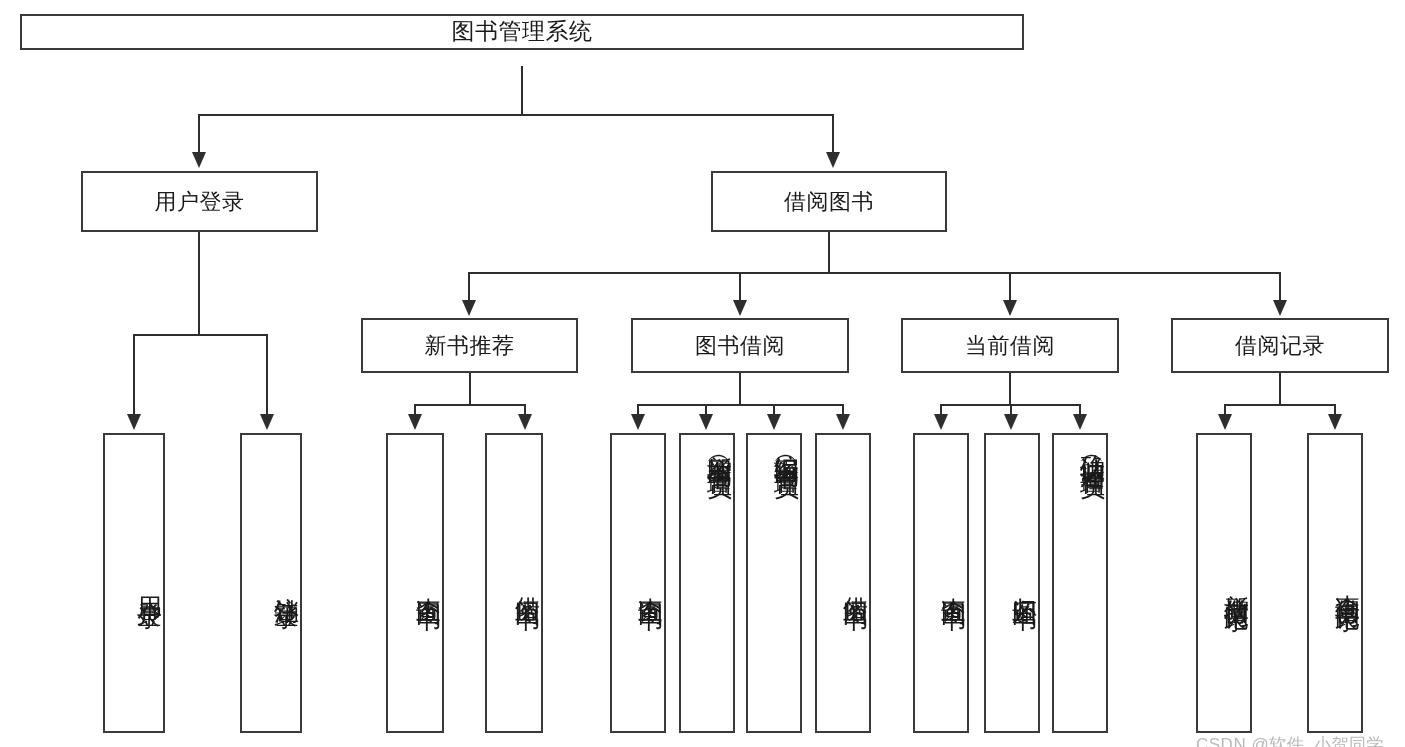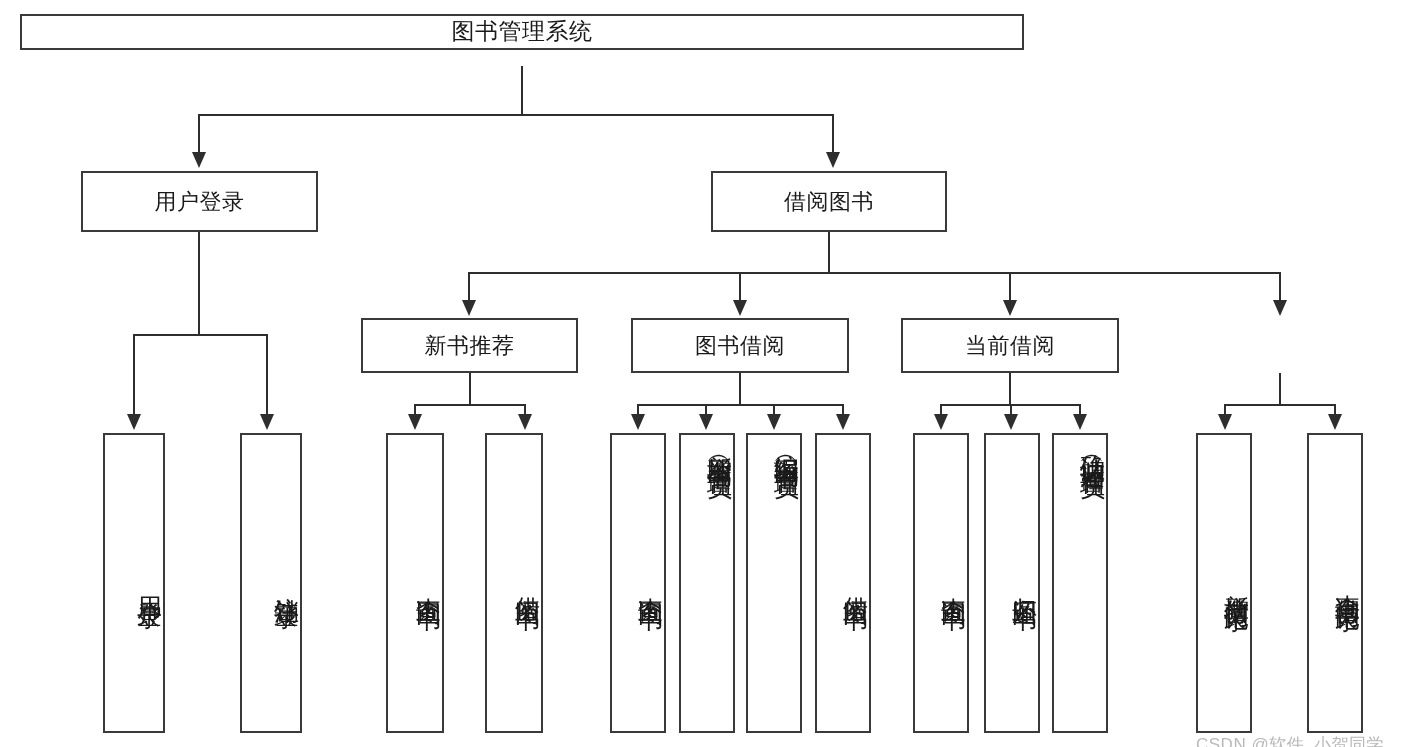--- a/index.html
+++ b/index.html
@@ -125,20 +125,23 @@
 
   <div class="node h-node" style="left:361px; top:318px; width:217px; height:55px;">
     <span class="node-label">新书推荐</span>
   </div>
   <div class="node h-node" style="left:901px; top:318px; width:218px; height:55px;">
     <span class="node-label">当前借阅</span>
   </div>
   <div class="node h-node" style="left:631px; top:318px; width:218px; height:55px;">
     <span class="node-label">图书借阅</span>
   </div>
+  <div class="node h-node" style="left:1171px; top:318px; width:218px; height:55px;">
+    <span class="node-label">借阅记录</span>
+  </div>
 
   <div class="conn v" style="left:469px; top:373px; width:2px; height:33px;"></div>
   <div class="conn h" style="left:414px; top:404px; width:112px; height:2px;"></div>
   <div class="conn v" style="left:414px; top:404px; width:2px; height:12px;"></div>
   <div class="arrow" style="left:408px; top:414px;"></div>
   <div class="conn v" style="left:524px; top:404px; width:2px; height:12px;"></div>
   <div class="arrow" style="left:518px; top:414px;"></div>
 
   <div class="conn v" style="left:739px; top:373px; width:2px; height:33px;"></div>
   <div class="conn h" style="left:637px; top:404px; width:207px; height:2px;"></div>

